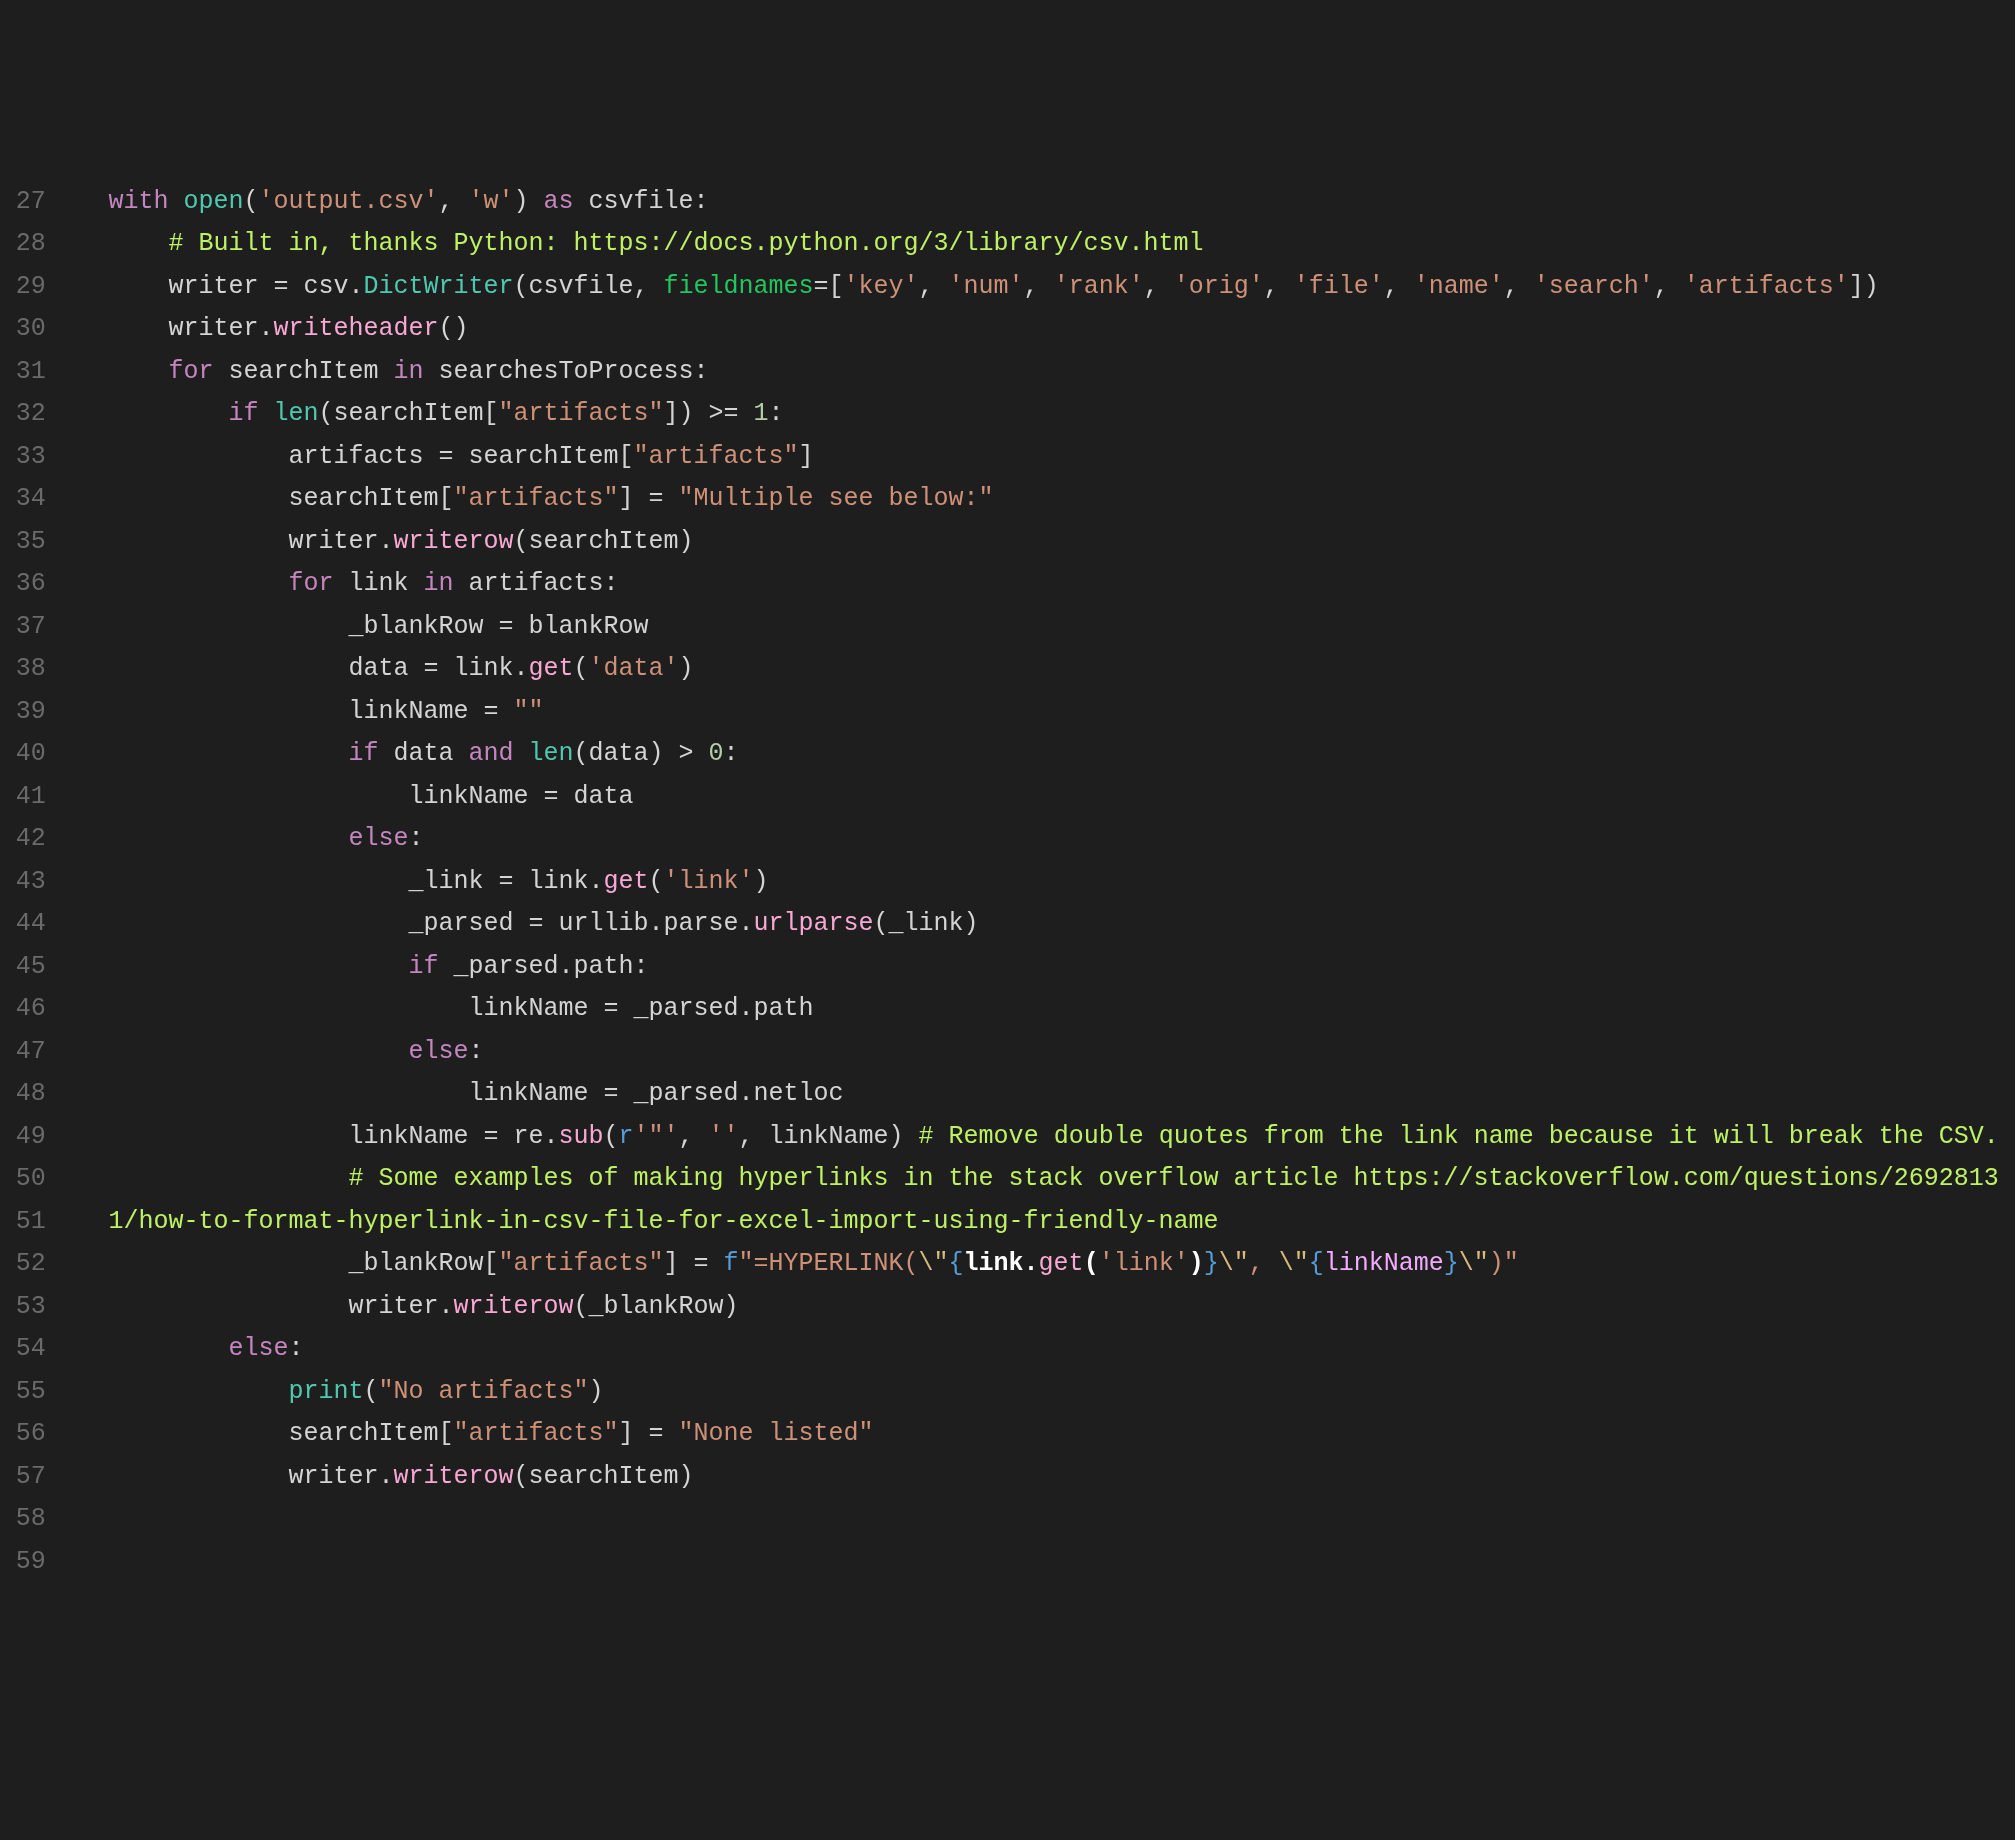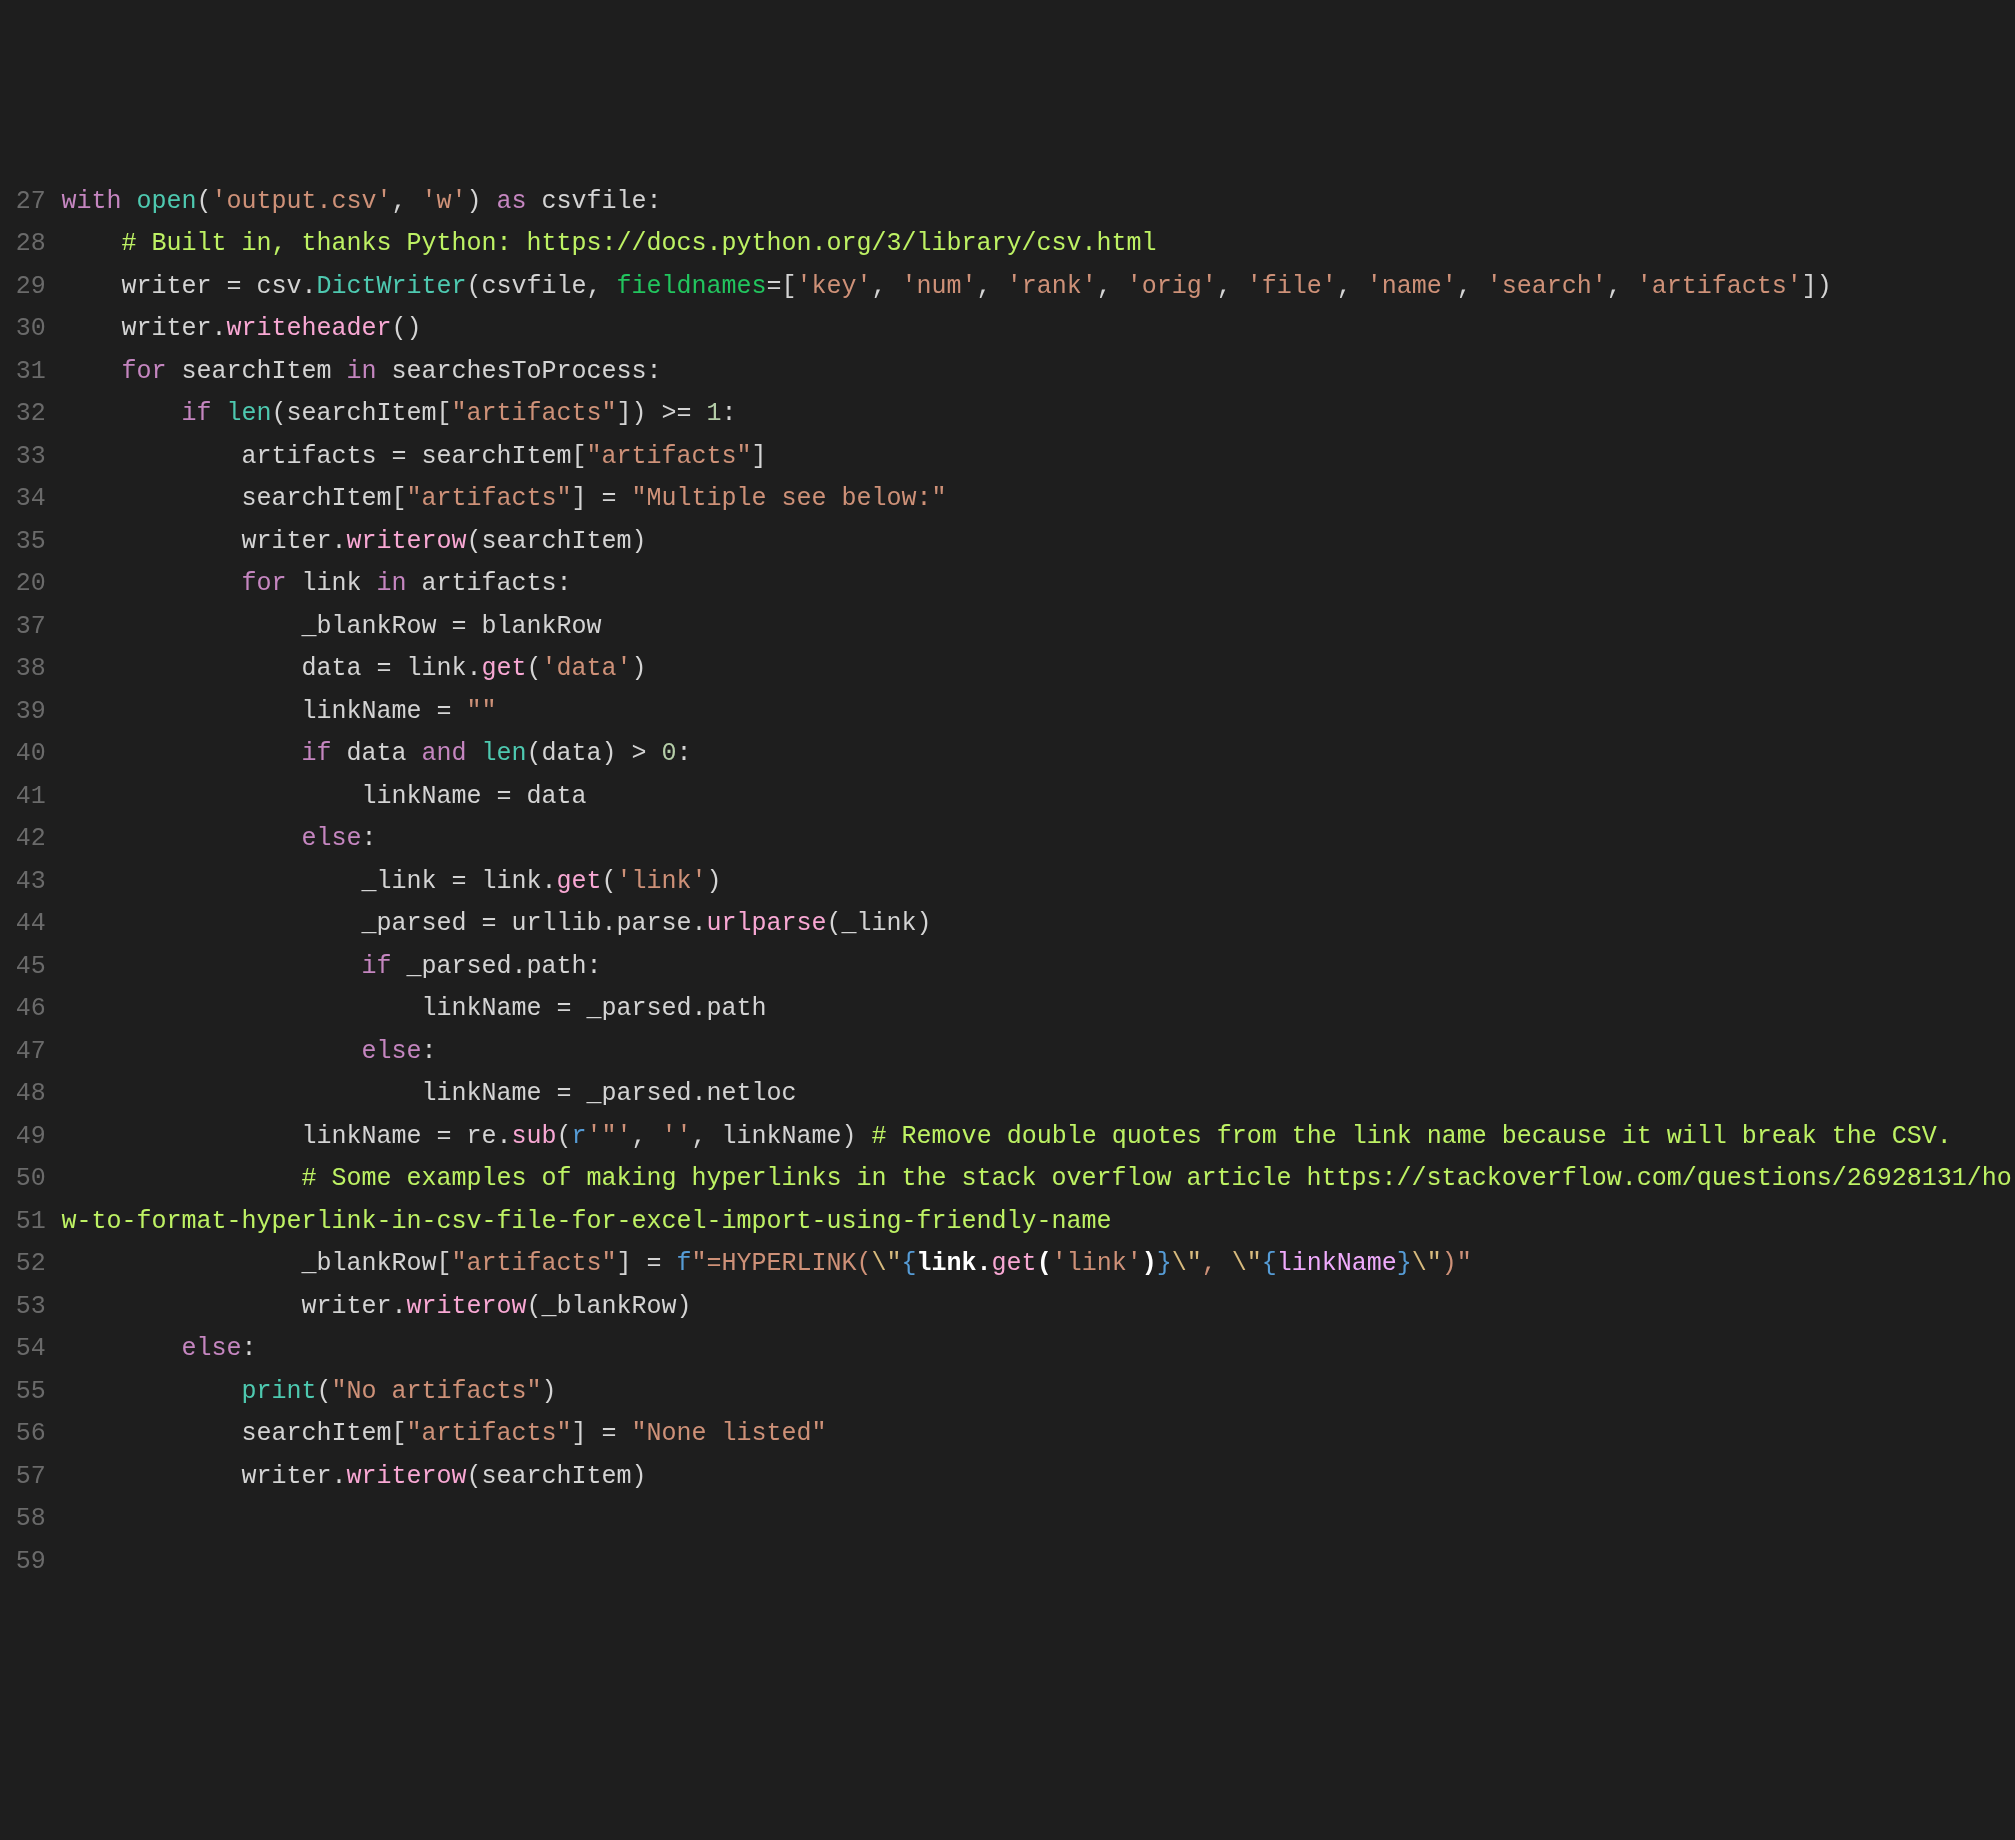--- a/index.html
+++ b/index.html
@@ -21,20 +21,21 @@
     text-align: right;
     padding-right: 15.7px;
     padding-left: 15.7px;
     user-select: none;
     flex-shrink: 0;
   }
   .code {
     flex: 1;
     white-space: pre-wrap;
     word-break: break-all;
+    margin-left: 47px;
   }
   .kw { color: #c586c0; }        
   .fn { color: #f9a8d4; }        
   .bi { color: #4ec9b0; }        
   .str { color: #ce9178; }       
   .com { color: #bef264; }       
   .num { color: #b5cea8; }       
   .param { color: #22c55e; }     
   .var { color: #ffffff; font-weight: bold; }
   .escape { color: #d7ba7d; }
@@ -50,21 +51,21 @@
 <div class="editor">
   <div class="gutter">27
 28
 29
 30
 31
 32
 33
 34
 35
-20
+36
 37
 38
 39
 40
 41
 42
 43
 44
 45
 46

